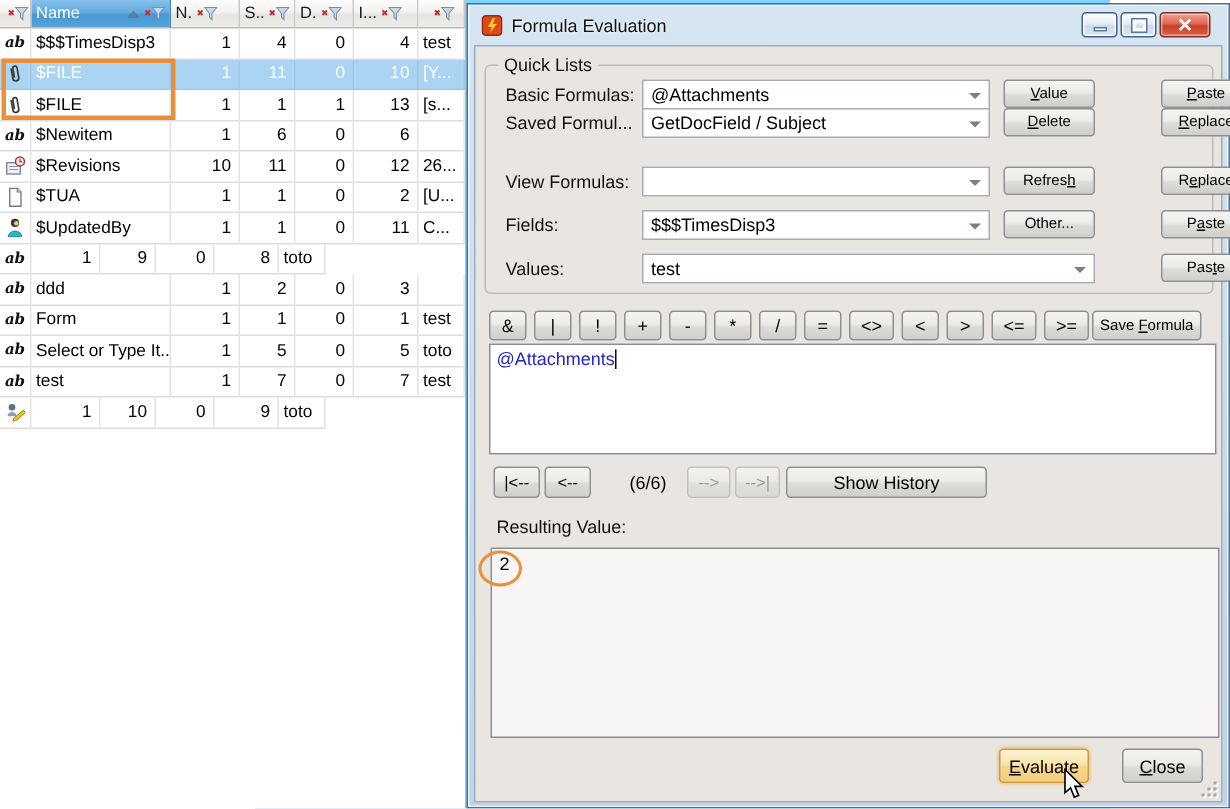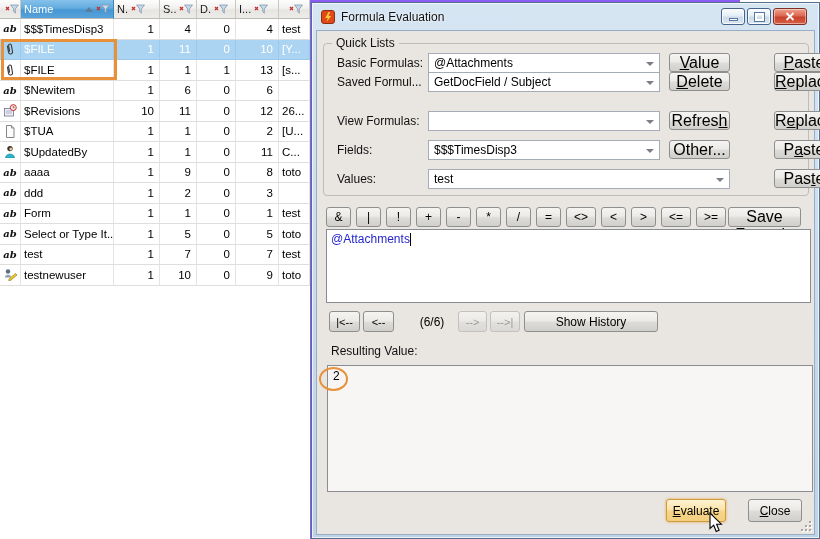--- a/index.html
+++ b/index.html
@@ -1,18 +1,18 @@
 <!DOCTYPE html>
 <html><head>
 <meta charset="utf-8">
 <style>
   * { box-sizing: border-box; margin: 0; padding: 0; }
   body { width: 820px; height: 539px; background: #fff; overflow: hidden;
          font-family: "Liberation Sans", sans-serif; }
-  .stage { position: relative; width: 740px; height: 539px; background: #8b5cf6; }
+  .stage { position: relative; width: 740px; height: 539px; background: #7dd3fc; }
 
   
   .table-panel { position: absolute; left: 0; top: 0; width: 310px; height: 539px; background: #fff; }
   .thead { display: flex; height: 19px; }
   .hcell { height: 19px; display: flex; align-items: center; gap: 3px; padding: 0 3px;
            font-size: 11px; color: #1a1a1a;
            background: linear-gradient(#fdfdfc, #f2f1ef 45%, #e7e5e2 55%, #eeece9);
            border-right: 1px solid #c9c7c4; border-bottom: 1px solid #bcbab7; overflow: hidden; }
   .hcell.col-name { background: linear-gradient(#86c1ea, #63acdf 45%, #4697d4 55%, #58a3da);
                     color: #fff; border-right-color: #3e85bc; }
@@ -80,21 +80,21 @@
   .qlr1 { top: 9px; } .qlr2 { top: 28px; } .qlr3 { top: 67px; } .qlr4 { top: 96px; } .qlr5 { top: 125px; }
   .ql-label { position: absolute; left: 13px; top: 3px; width: 90px; font-size: 12px; color: #111;
               white-space: nowrap; overflow: hidden; }
   .combo { position: absolute; left: 104px; top: 0; width: 232px; height: 20px; background: #fff;
            border: 1px solid #a5acb5; display: flex; align-items: center; padding: 0 16px 0 5px;
            font-size: 12px; color: #000; white-space: nowrap; overflow: hidden; }
   .combo.wide { width: 302px; }
   .combo-arrow { position: absolute; right: 5px; top: 8px; width: 0; height: 0;
                  border-left: 4px solid transparent; border-right: 4px solid transparent;
                  border-top: 4px solid #7a7f87; }
-  .btn { position: absolute; top: 0; height: 19px; font-size: 16px; color: #000;
+  .btn { position: absolute; top: 0; height: 19px; font-size: 10px; color: #000;
          font-family: "Liberation Sans", sans-serif;
          background: linear-gradient(#f5f4f2, #ecebe8 45%, #dedcd8 55%, #d1cfcb);
          border: 1px solid #8e8f8f; border-radius: 3px; }
   .btn u { text-decoration: underline; }
   .bcol1 { left: 345px; width: 61px; }
   .bcol2 { left: 415px; width: 60px; margin-left: 35px; }
 
   .oprow { position: absolute; left: 9px; top: 176px; width: 484px; height: 20px;
            display: flex; gap: 5px; }
   .op-btn { width: 25px; height: 20px; font-size: 12px; color: #000;
@@ -312,21 +312,20 @@
           <span class="cell col-s num">1</span>
           <span class="cell col-d num">0</span>
           <span class="cell col-i num">11</span>
           <span class="cell col-last">C...</span>
         </div>
         <div class="trow icon-ab">
           <span class="cell col-icon">
             <b class="ic ic-ab">ab</b>
 
           </span>
-          <span class="cell col-name">aaaa</span>
           <span class="cell col-n num">1</span>
           <span class="cell col-s num">9</span>
           <span class="cell col-d num">0</span>
           <span class="cell col-i num">8</span>
           <span class="cell col-last">toto</span>
         </div>
         <div class="trow icon-ab">
           <span class="cell col-icon">
             <b class="ic ic-ab">ab</b>
 
@@ -376,21 +375,20 @@
         </div>
         <div class="trow icon-personpen">
           <span class="cell col-icon">
 
             <svg class="ic ic-personpen" width="13" height="13" viewBox="0 0 13 13">
               <circle cx="4" cy="3.5" r="2.2" fill="#5c7082"></circle>
               <path d="M1 9.5 a3 2.8 0 0 1 6 0 z" fill="#8ca0b0"></path>
               <path d="M5 11 L11.5 5.5 L13 7 L6.5 12.5 L4.8 12.8 z" fill="#f0c820" stroke="#907010" stroke-width="0.6"></path>
             </svg>
           </span>
-          <span class="cell col-name">testnewuser</span>
           <span class="cell col-n num">1</span>
           <span class="cell col-s num">10</span>
           <span class="cell col-d num">0</span>
           <span class="cell col-i num">9</span>
           <span class="cell col-last">toto</span>
         </div>
       </div>
     <div class="annotation-rect"></div>
   </div>
 

